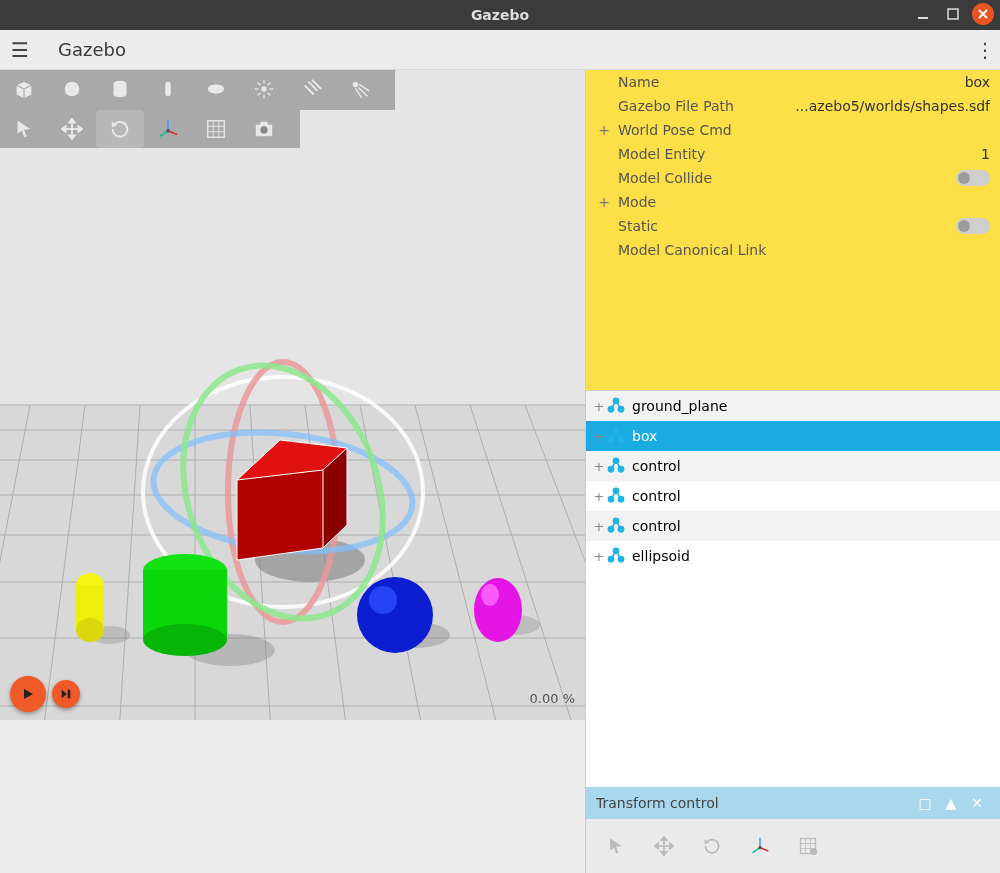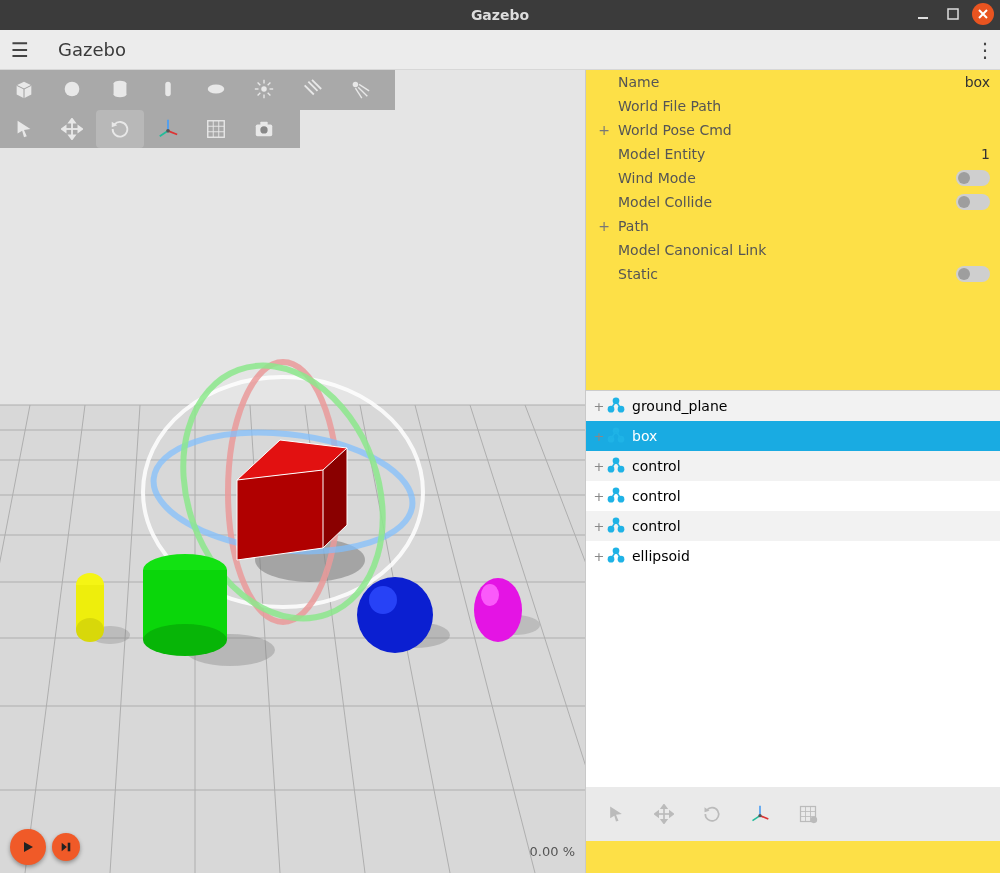--- a/index.html
+++ b/index.html
@@ -14,21 +14,21 @@
 
   
   .appheader { display: flex; align-items: center; height: 40px; background: #ececec; border-bottom: 1px solid #d7d7d7; }
   .hamburger { width: 40px; text-align: center; font-size: 20px; color: #444; cursor: pointer; }
   .appheader-title { font-size: 18px; color: #3a3a3a; margin-left: 18px; }
   .appheader-spacer { flex: 1; }
   .appheader-menu { width: 30px; text-align: center; font-size: 20px; color: #444; }
 
   
   .main { display: flex; width: 1000px; height: 803px; }
-  .leftpane { position: relative; width: 585px; height: 803px; background: #e6e6e6; overflow: hidden; }
+  .leftpane { position: relative; width: 585px; height: 650px; background: #e6e6e6; overflow: hidden; }
   .rightpane { width: 415px; height: 803px; background: #fde047; border-left: 1px solid #c9c9c9; display: flex; flex-direction: column; }
 
   
   .toolbar-row { display: flex; background: rgba(120,120,120,0.55); }
   .toolbar1 { position: absolute; top: 0; left: 0; width: 395px; height: 40px; }
   .toolbar2 { position: absolute; top: 40px; left: 0; width: 300px; height: 38px; }
   .tbtn { width: 48px; height: 38px; display: flex; align-items: center; justify-content: center; color: #fff; }
   .tbtn.active { background: rgba(200,200,200,0.5); border-radius: 4px; }
   .tbtn svg { width: 22px; height: 22px; fill: #e8e8e8; }
 
@@ -316,60 +316,54 @@
   <div class="rightpane">
 
     <div class="inspector">
       <div class="prop-row">
         <span class="prop-expand"></span>
         <span class="prop-label">Name</span>
         <span class="prop-value">box</span>
       </div>
       <div class="prop-row">
         <span class="prop-expand"></span>
-        <span class="prop-label">World File Path</span>
+        <span class="prop-label">Gazebo File Path</span>
+        <span class="prop-value">...azebo5/worlds/shapes.sdf</span>
       </div>
       <div class="prop-row">
         <span class="prop-expand">+</span>
         <span class="prop-label">World Pose Cmd</span>
       </div>
       <div class="prop-row">
         <span class="prop-expand"></span>
         <span class="prop-label">Model Entity</span>
         <span class="prop-value">1</span>
-      </div>
-      <div class="prop-row">
-        <span class="prop-expand"></span>
-        <span class="prop-label">Wind Mode</span>
-        <span class="prop-toggle">
-            <span class="toggle"></span>
-          </span>
       </div>
       <div class="prop-row">
         <span class="prop-expand"></span>
         <span class="prop-label">Model Collide</span>
         <span class="prop-toggle">
             <span class="toggle"></span>
           </span>
       </div>
       <div class="prop-row">
         <span class="prop-expand">+</span>
-        <span class="prop-label">Path</span>
-      </div>
-      <div class="prop-row">
-        <span class="prop-expand"></span>
-        <span class="prop-label">Model Canonical Link</span>
+        <span class="prop-label">Mode</span>
       </div>
       <div class="prop-row">
         <span class="prop-expand"></span>
         <span class="prop-label">Static</span>
         <span class="prop-toggle">
             <span class="toggle"></span>
           </span>
       </div>
+      <div class="prop-row">
+        <span class="prop-expand"></span>
+        <span class="prop-label">Model Canonical Link</span>
+      </div>
     </div>
 
     <div class="entity-tree">
       <div class="tree-row alt">
         <span class="tree-expand">+</span>
         <span class="tree-icon tree-modelicon"><svg viewBox="0 0 24 20">
               <circle cx="12" cy="5" r="4" fill="#1fb3e6"></circle>
               <circle cx="6" cy="15" r="4" fill="#1fb3e6"></circle>
               <circle cx="18" cy="15" r="4" fill="#1fb3e6"></circle>
               <line x1="12" y1="5" x2="6" y2="15" stroke="#1fb3e6" stroke-width="2"></line>
@@ -430,20 +424,26 @@
               <line x1="12" y1="5" x2="6" y2="15" stroke="#1fb3e6" stroke-width="2"></line>
               <line x1="12" y1="5" x2="18" y2="15" stroke="#1fb3e6" stroke-width="2"></line>
             </svg></span>
         <span class="tree-label">ellipsoid</span>
       </div>
     </div>
 
     <div class="entity-spacer"></div>
 
     <div class="transform-panel">
+      <div class="tc-header">
+        <div class="tc-title">Transform control</div>
+        <div class="tc-hicon">□</div>
+        <div class="tc-hicon">▲</div>
+        <div class="tc-hicon">✕</div>
+      </div>
       <div class="tc-tools">
         <div class="tc-btn">
             <svg viewBox="0 0 24 24">
               <polygon points="5,3 19,12 12,13 15,20 12,21 10,14 5,17"></polygon>
             </svg>
           </div>
         <div class="tc-btn">
             <svg viewBox="0 0 24 24">
               <g stroke="#bbb" stroke-width="2" fill="#bbb">
                 <line x1="12" y1="3" x2="12" y2="21"></line>

